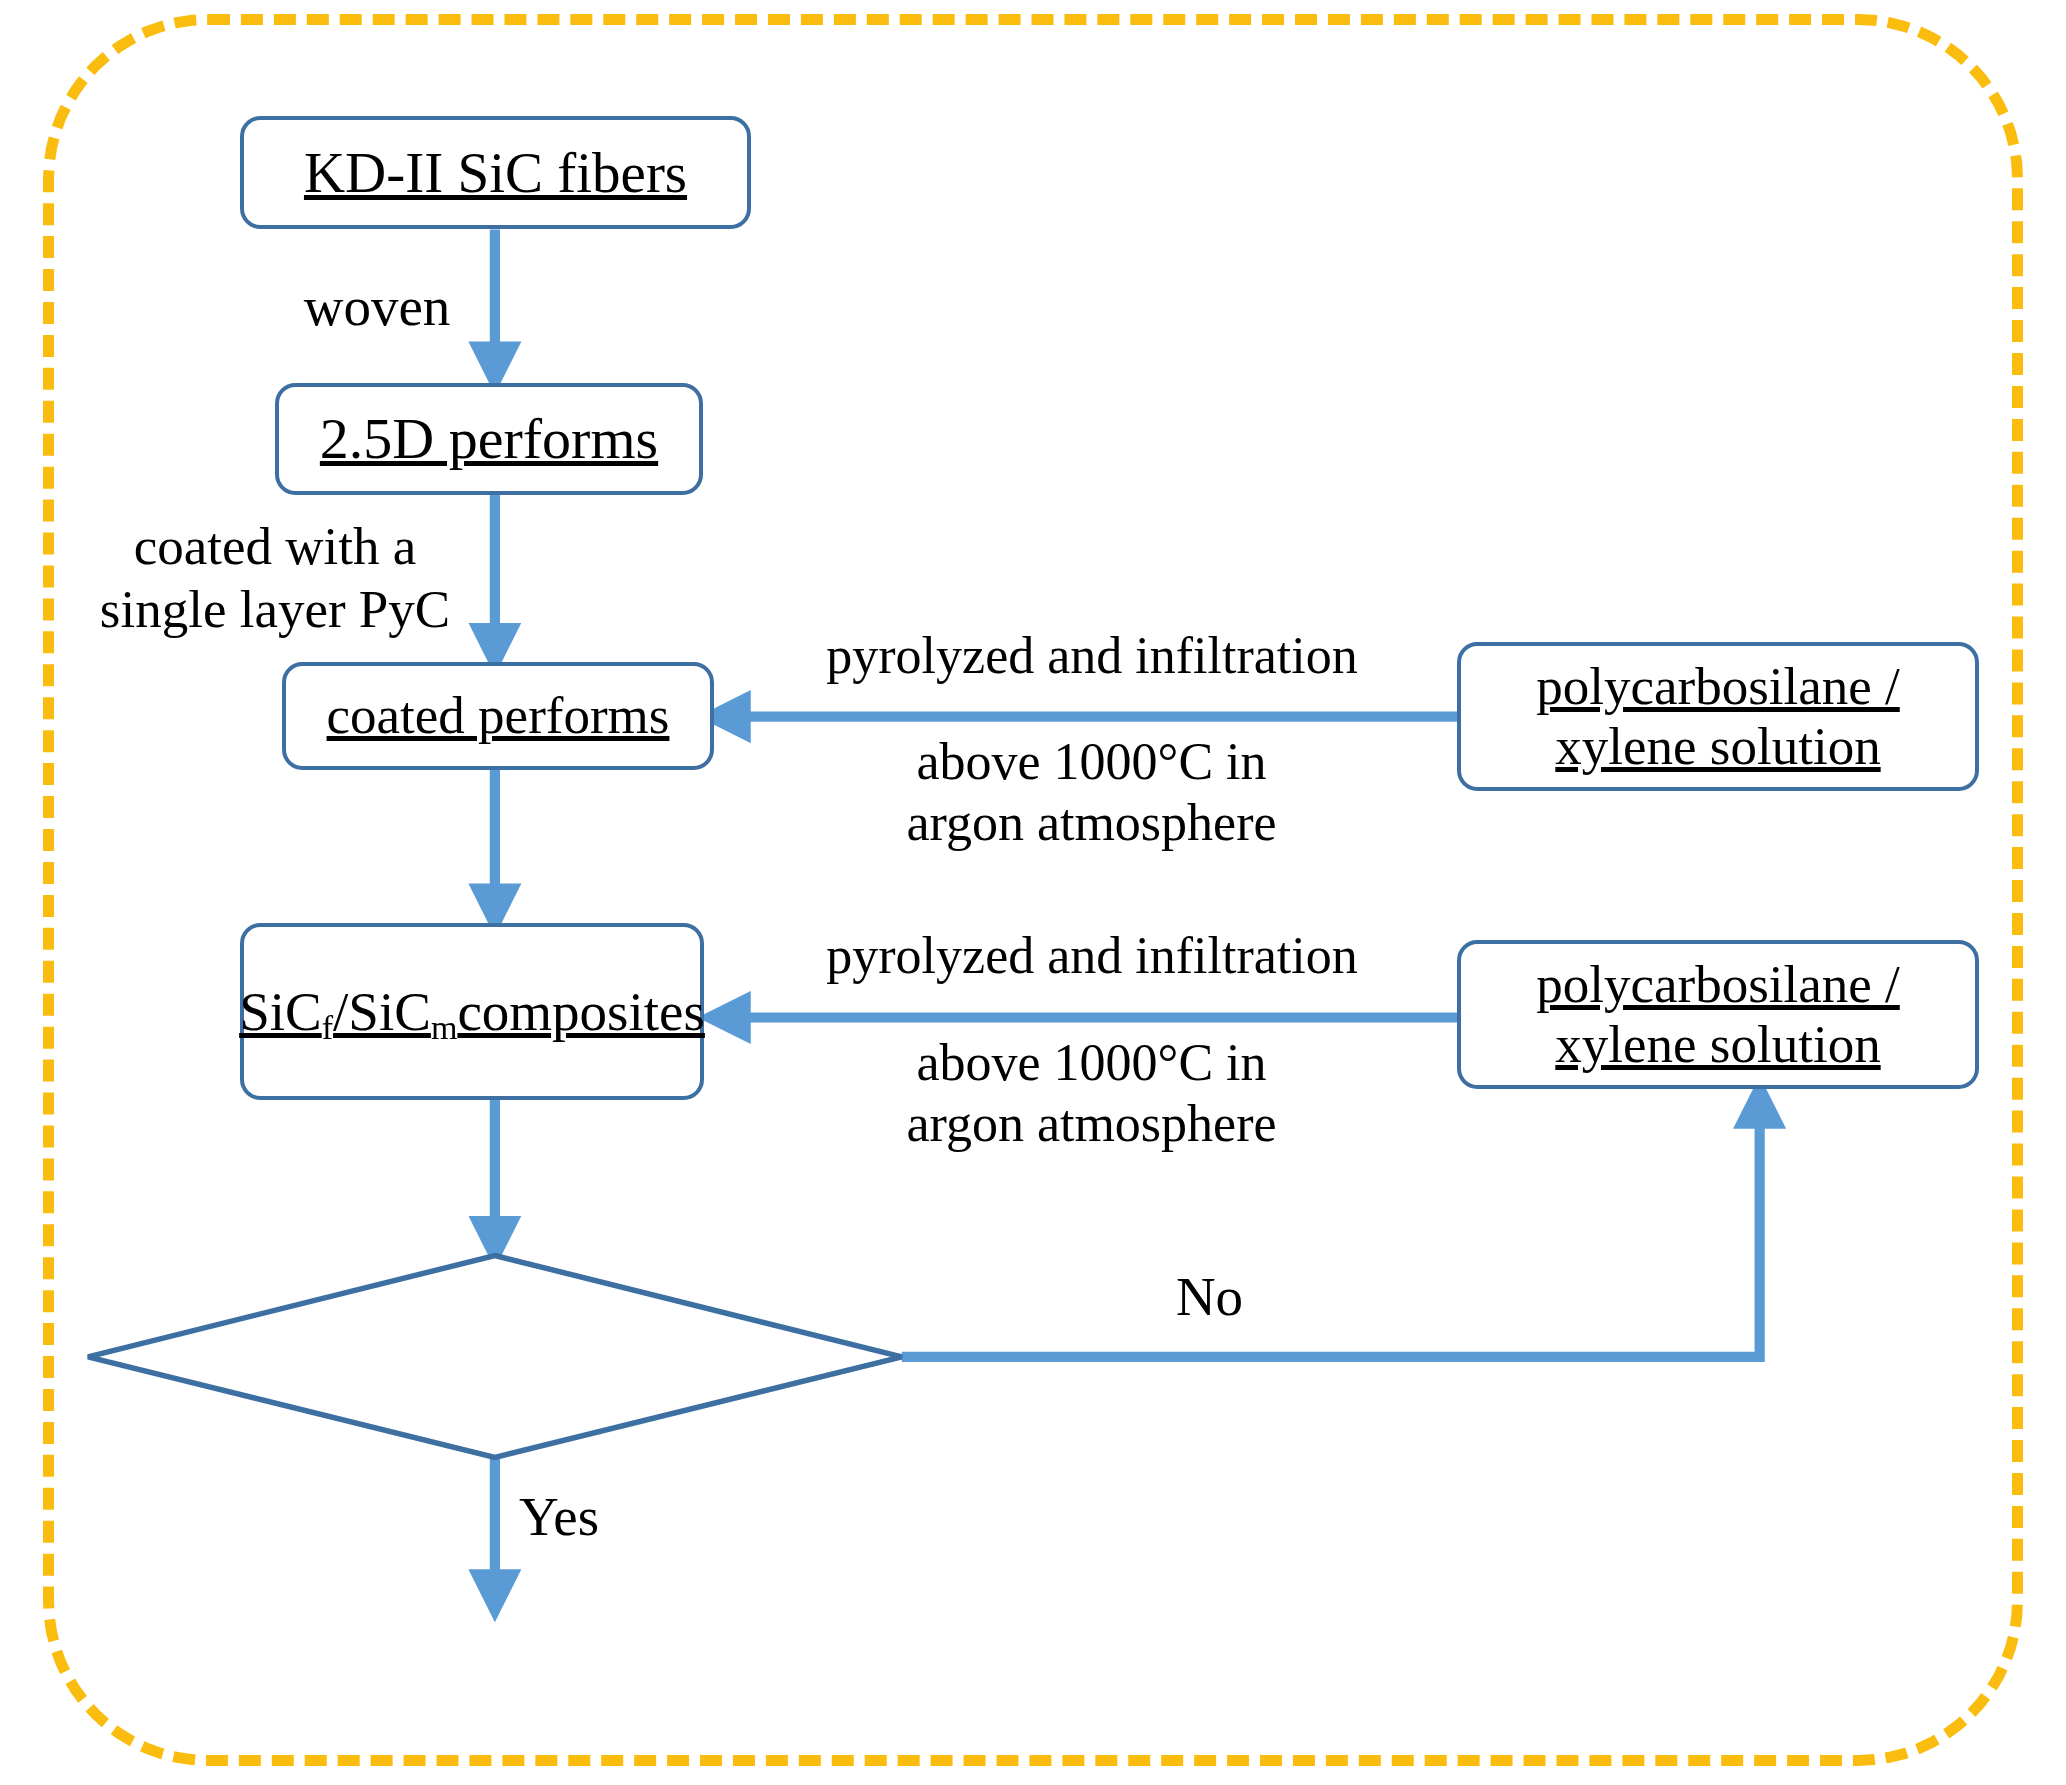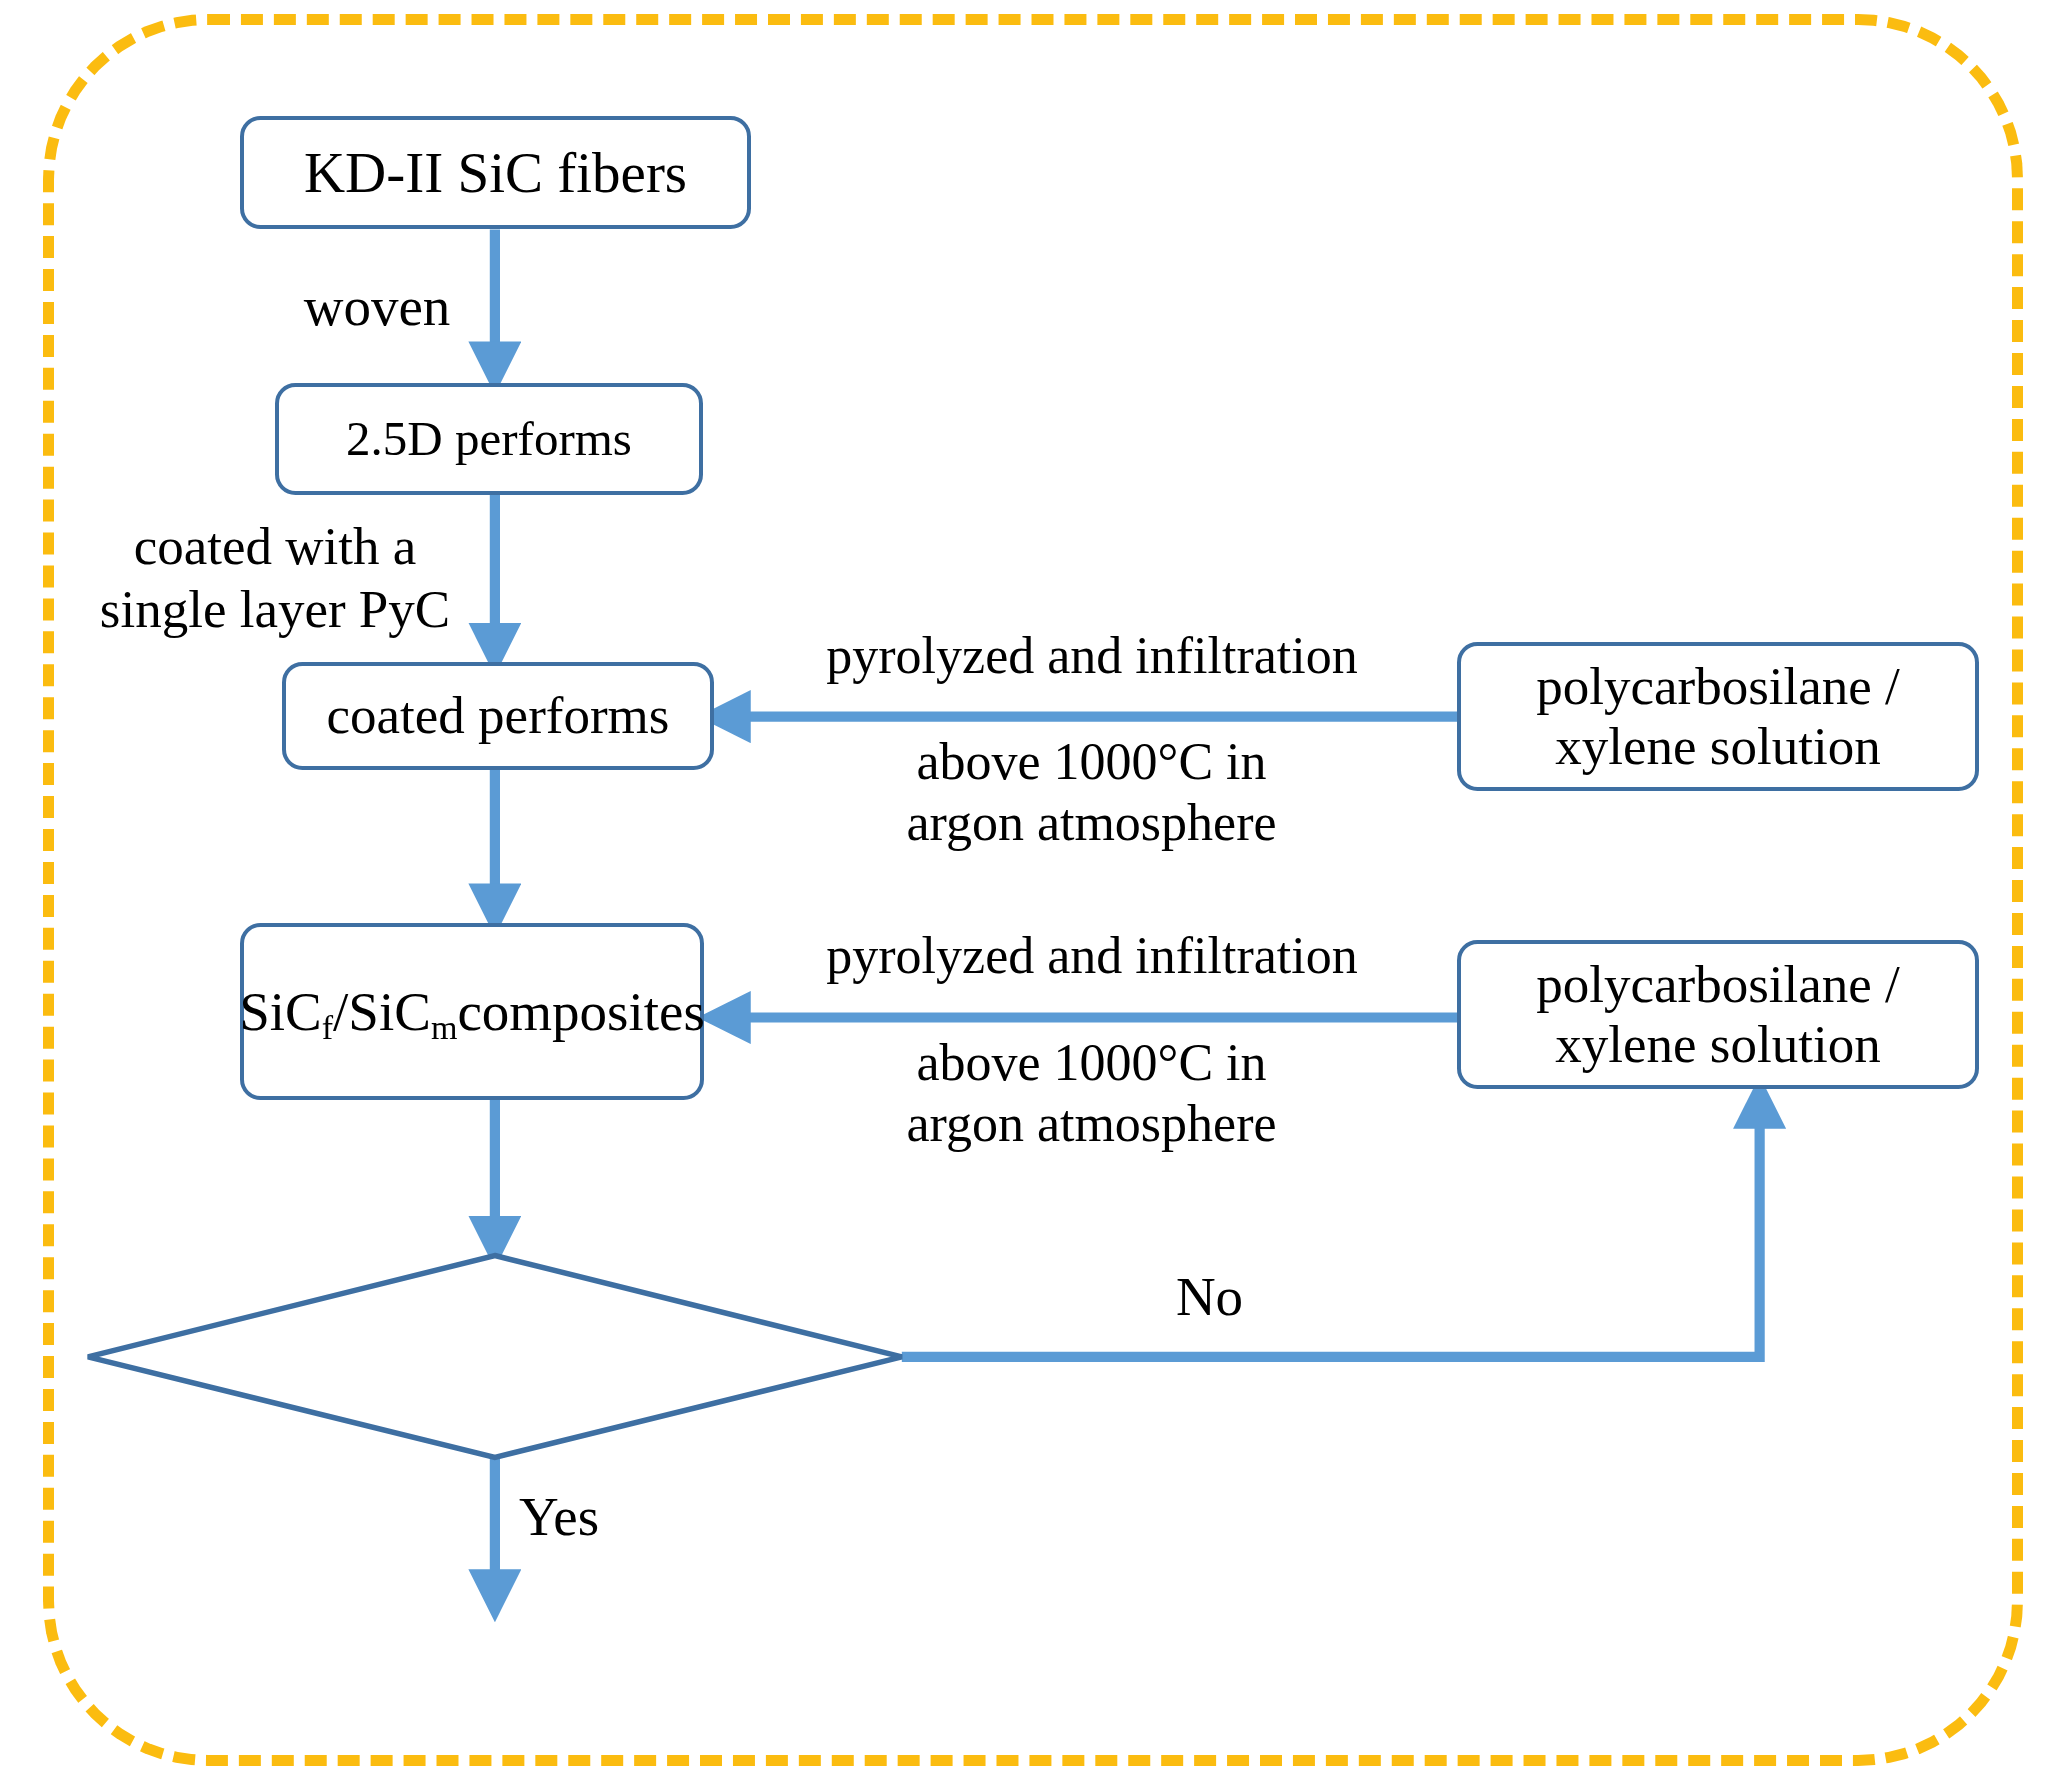--- a/index.html
+++ b/index.html
@@ -24,20 +24,21 @@
     border:4.7px solid #3E6FA2;
     border-radius:20.4px;
     background:#ffffff;
     display:flex;
     align-items:center;
     justify-content:center;
     text-align:center;
     color:#000000;
     line-height:1.12;
     z-index:5;
+    text-decoration:underline;
   }
   .node span{display:block;}
   sub{font-size:0.62em; vertical-align:baseline; position:relative; top:0.26em;}
 
   
   .lbl{
     position:absolute;
     color:#000000;
     text-align:center;
     line-height:1.18;
@@ -80,21 +81,21 @@
       <path d="M 1148 1727 L 2240 1727 L 2240 1386"></path>
     </g>
 
     <polygon points="630,1598 1148,1727 630,1855 112,1727" fill="#ffffff" stroke="#3E6FA2" stroke-width="7"></polygon>
   </svg>
 
   <div class="node" style="left:240px;top:116px;width:511px;height:113px;font-size:57px;">
     <span>KD-II SiC fibers</span>
   </div>
 
-  <div class="node" style="left:275px;top:383px;width:428px;height:112px;font-size:49px;">
+  <div class="node" style="left:275px;top:383px;width:428px;height:112px;font-size:58px;">
     <span>2.5D performs</span>
   </div>
 
   <div class="node" style="left:282px;top:662px;width:432px;height:108px;font-size:53px;">
     <span>coated performs</span>
   </div>
 
   <div class="node" style="left:240px;top:923px;width:464px;height:177px;font-size:55px;flex-direction:row;">
     <span id="comp1-formula">SiC<sub>f</sub>/SiC<sub>m</sub></span>
     <span>composites</span>

